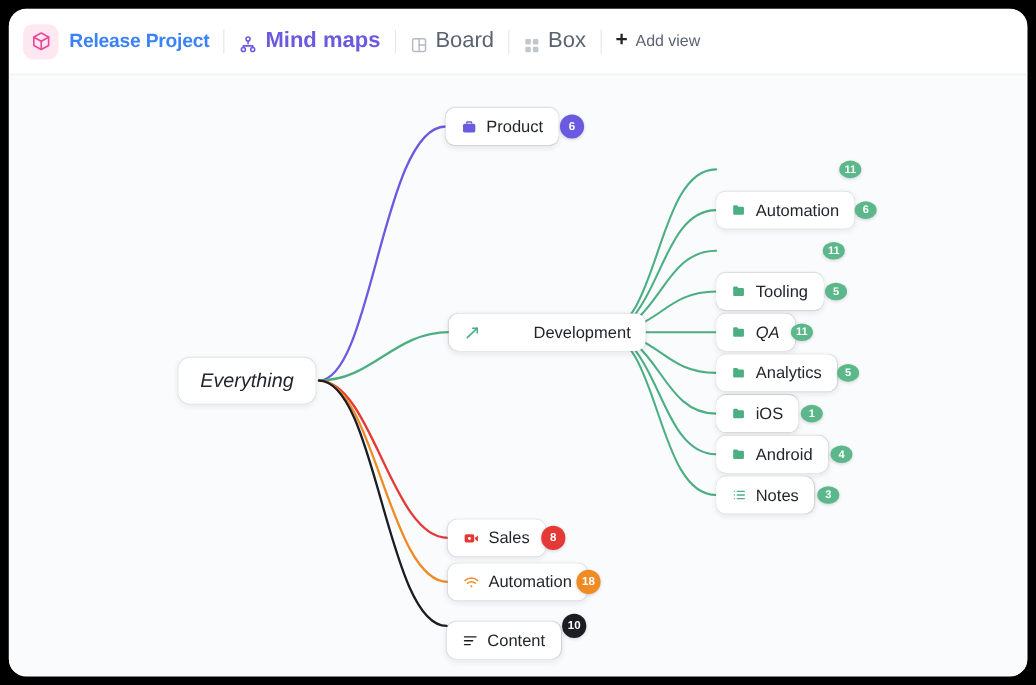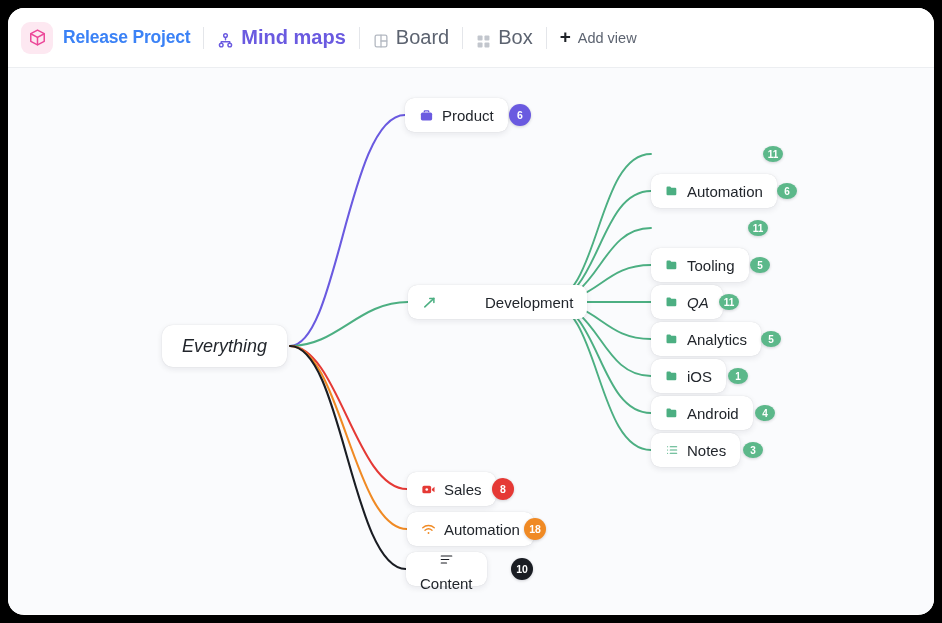--- a/index.html
+++ b/index.html
@@ -257,21 +257,21 @@
         <svg width="15" height="15" viewBox="0 0 24 24" fill="none" stroke="#f08a24" stroke-width="2.2" stroke-linecap="round">
           <path d="M2.8 9.2a13.6 13.6 0 0 1 18.4 0"></path>
           <path d="M6.4 13.2a8.5 8.5 0 0 1 11.2 0"></path>
           <circle cx="12" cy="17.6" r="1.5" fill="#f08a24" stroke="none"></circle>
         </svg>
       </span>
       <span class="label">Automation</span>
     </div>
     <div class="badge" style="left:516px; top:461px; background:#f08a24;">18</div>
 
-    <div class="node" style="left:398px; top:501px;flex-direction:column;">
+    <div class="node" style="left:398px; top:514px;">
       <span class="nic">
         <svg width="15" height="15" viewBox="0 0 24 24" fill="none" stroke="#1a1d23" stroke-width="1.9" stroke-linecap="round">
           <path d="M3.6 6.4h16.8"></path>
           <path d="M3.6 12h12"></path>
           <path d="M3.6 17.6h8.4"></path>
         </svg>
       </span>
       <span class="label">Content</span>
     </div>
     <div class="badge" style="left:503px; top:501px; background:#1a1d23;">10</div>

